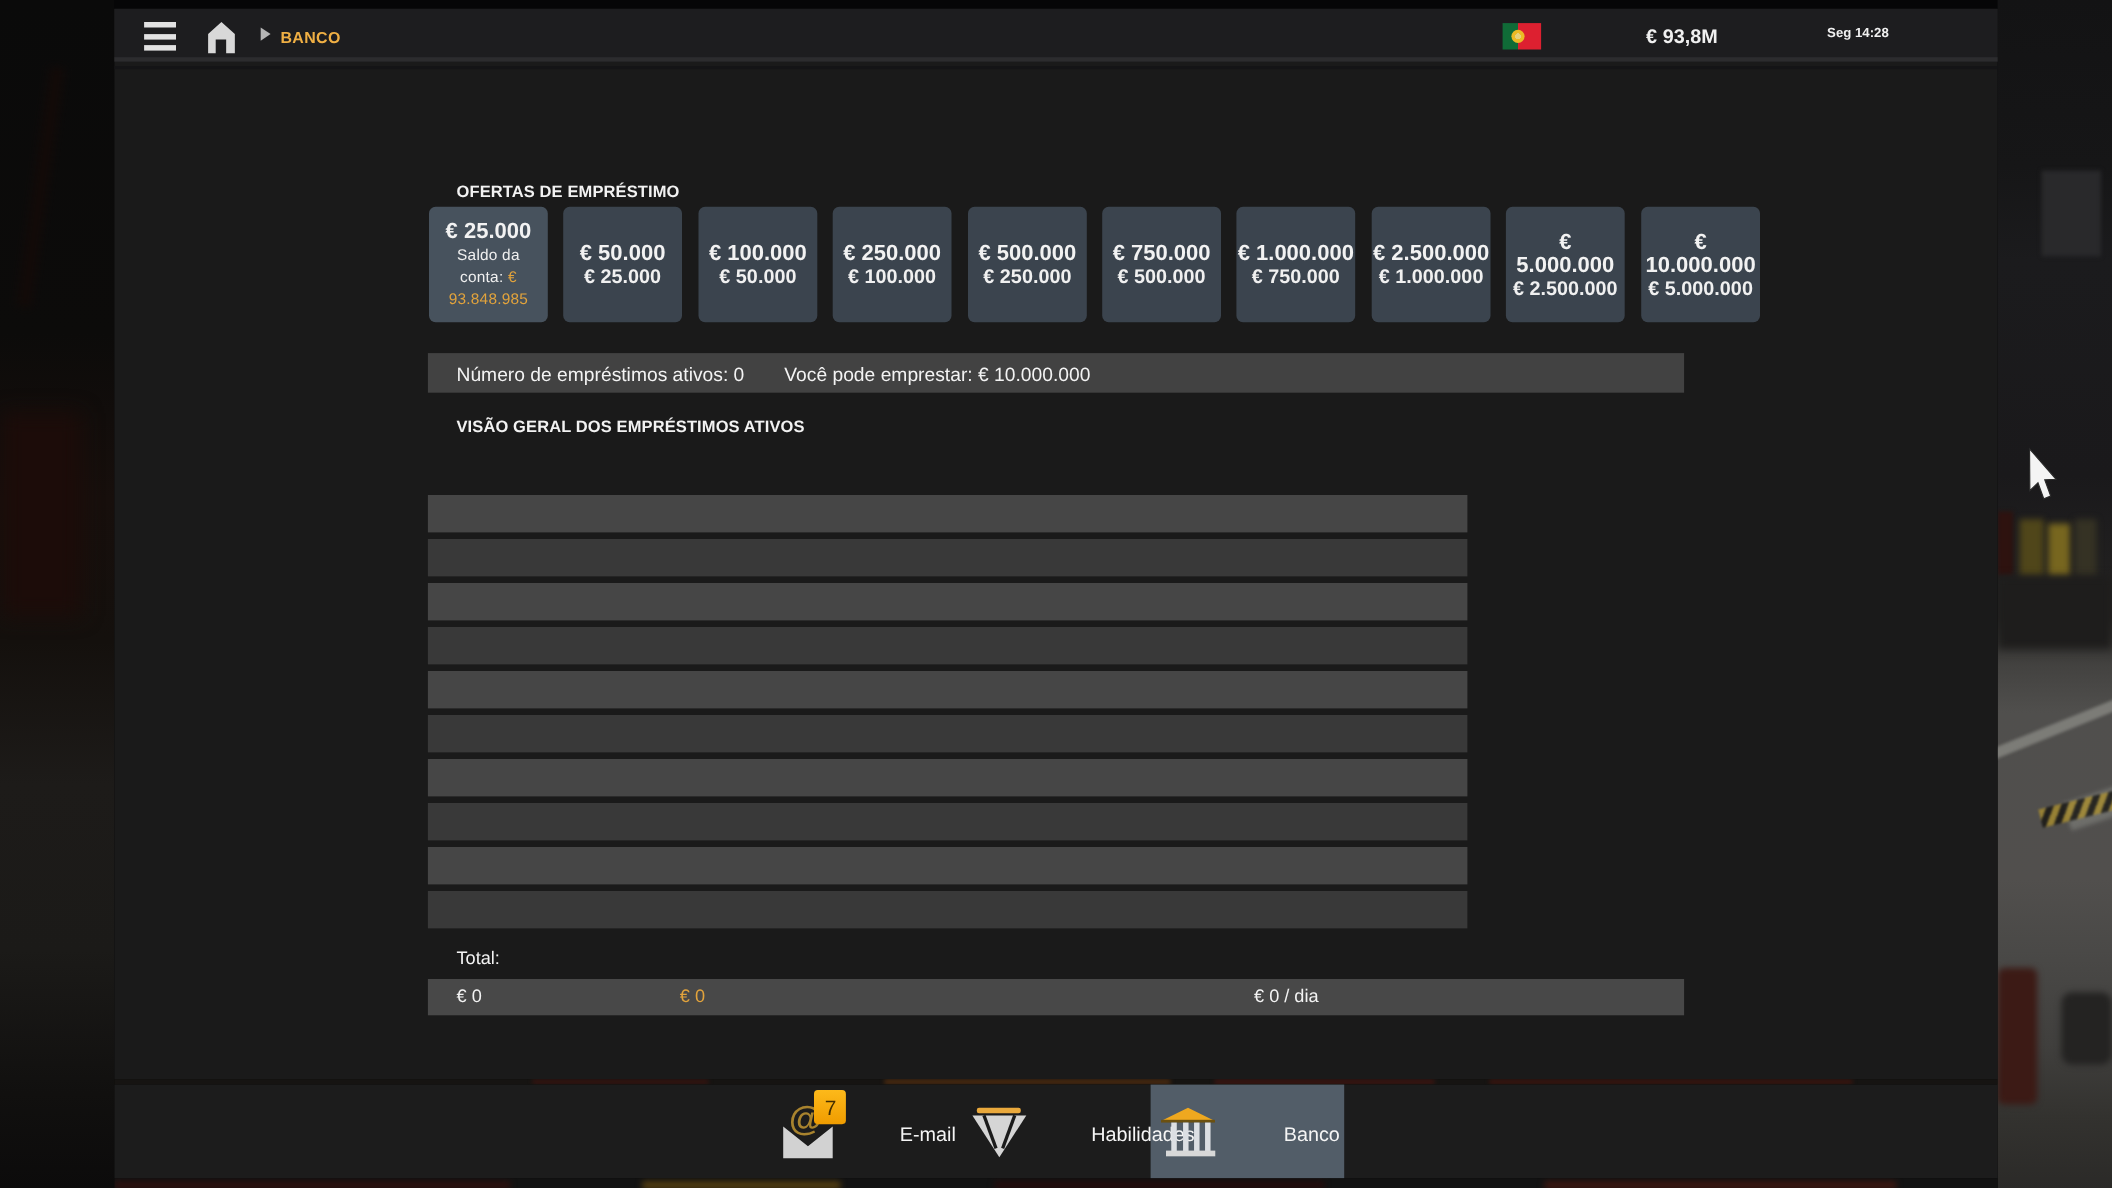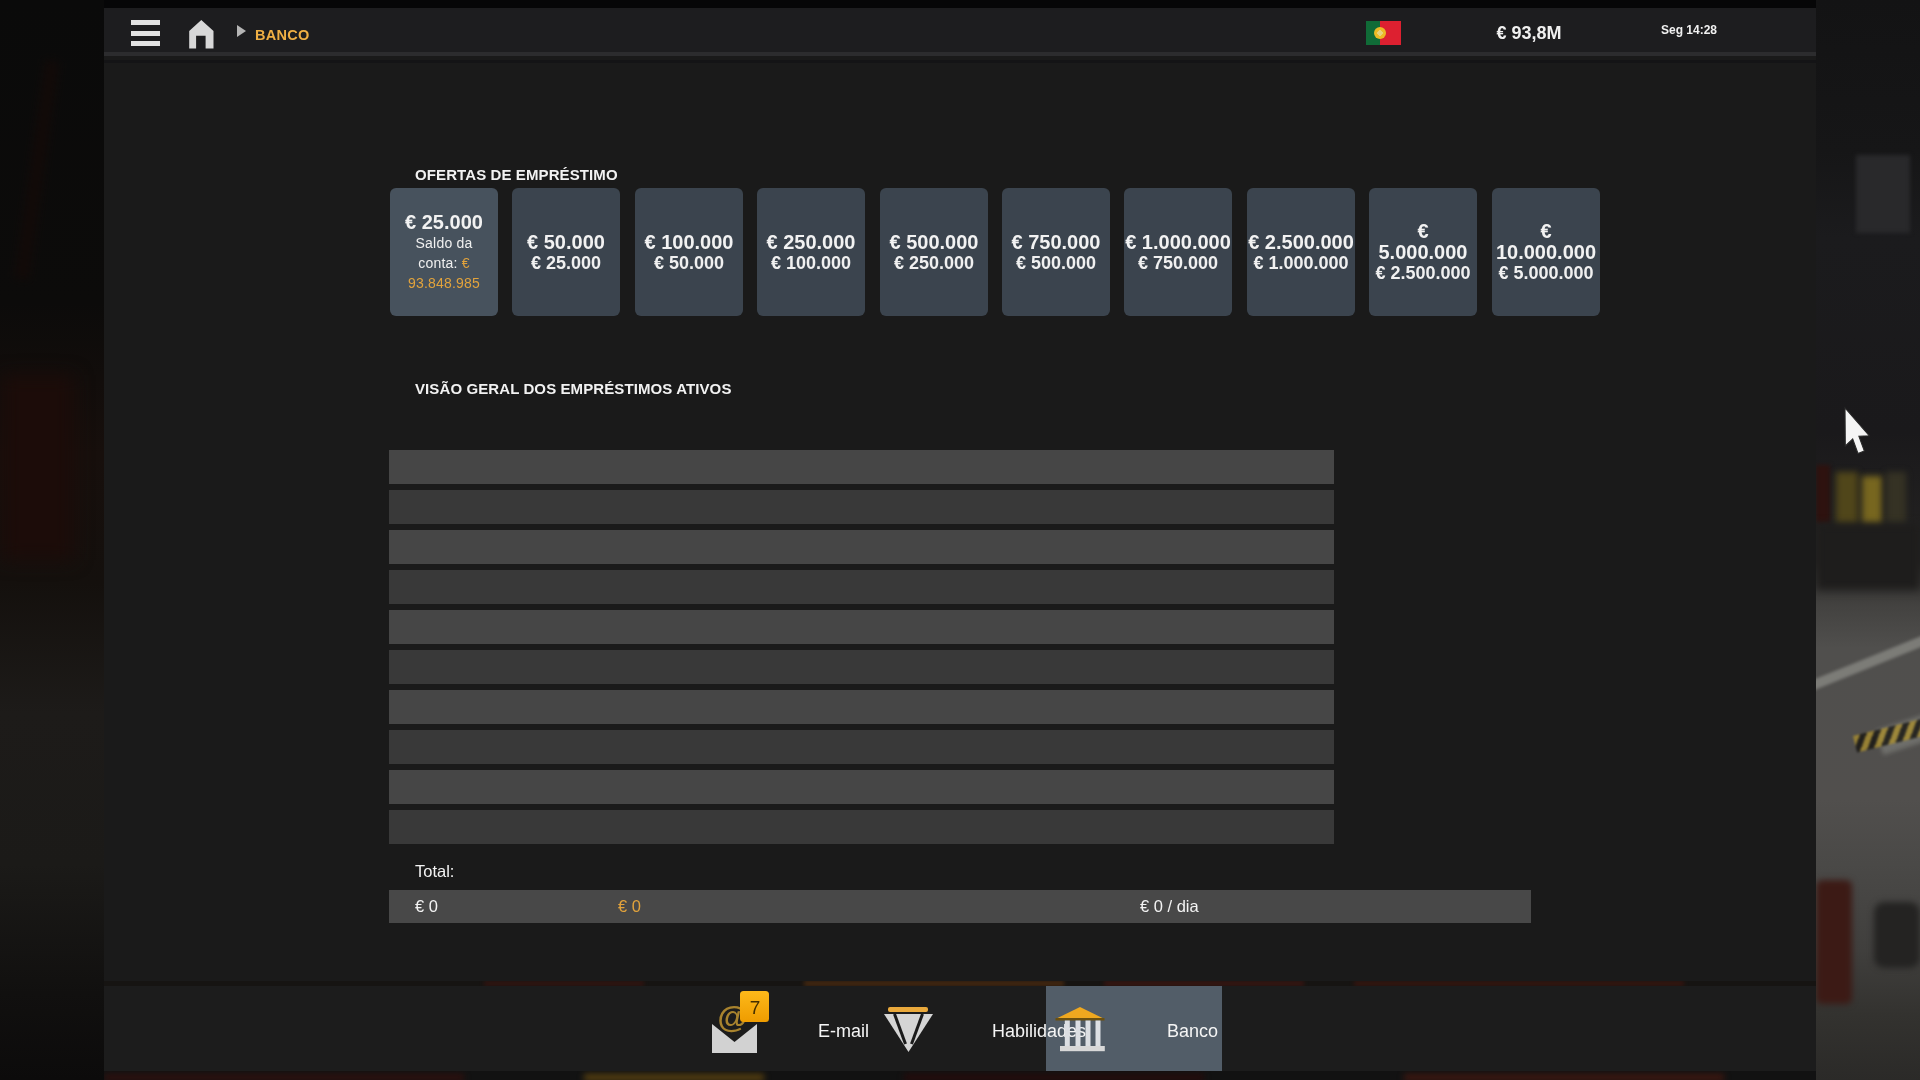--- a/index.html
+++ b/index.html
@@ -58,21 +58,21 @@
 #money { position:absolute; left:1365px; top:15px; width:120px; text-align:center; font-size:18px; font-weight:bold; color:#f0f0f0; }
 #clock { position:absolute; left:1557px; top:15px; width:120px; text-align:left; font-size:12px; font-weight:bold; color:#f0f0f0; }
 
 
 .panel { position:absolute; background:#3a3a3a; color:#f3f3f3; }
 #saldo { left:389px; top:85px; width:1142px; height:54px; background:#3a3a3a; color:#f3f3f3;
   display:flex; align-items:center; justify-content:center; font-size:18px; font-weight:bold; letter-spacing:.3px; }
 .orange { color:#e2a33c !important; }
 .sect { position:absolute; left:415px; font-size:15px; font-weight:bold; letter-spacing:.1px; color:#f2f2f2; }
 
-.card { position:absolute; top:188px; width:108px; height:128px; border-radius:6px; background:#3b444e;
+.card { position:absolute; top:188px; width:108px; height:105px; border-radius:6px; background:#3b444e;
   display:flex; flex-direction:column; align-items:center; justify-content:center; text-align:center; color:#f2f2f2; }
 .card .big { font-size:20px; font-weight:bold; line-height:21px; white-space:nowrap; }
 .card .sml { font-size:18px; font-weight:bold; line-height:20px; color:#f0f0f0; }
 #card1 { background:#47525d; }
 #card1 .sml { font-size:14px; font-weight:normal; line-height:20px; letter-spacing:.2px; }
 
 #numbar { left:389px; top:321px; width:1142px; height:36px; background:#424242; font-size:17.5px; }
 #numbar span { position:absolute; top:9px; }
 #theader { left:389px; top:406px; width:1142px; height:37px; background:#3a3a3a; font-size:17px; }
 #theader span { position:absolute; top:9px; }
@@ -180,20 +180,24 @@
       <div class="big">€</div>
       <div class="big">5.000.000</div>
       <div class="sml">€ 2.500.000</div>
     </div>
   <div class="card" style="left:1492px">
       <div class="big">€</div>
       <div class="big">10.000.000</div>
       <div class="sml">€ 5.000.000</div>
     </div>
 
+  <div class="panel" id="numbar">
+    <span style="left:26px">Número de empréstimos ativos: 0</span>
+    <span style="left:324px">Você pode emprestar: € 10.000.000</span>
+  </div>
 
   <div class="sect" style="top:380px">VISÃO GERAL DOS EMPRÉSTIMOS ATIVOS</div>
 
 
   <div class="trow row-a" style="top:450px"></div>
   <div class="trow row-b" style="top:490px"></div>
   <div class="trow row-a" style="top:530px"></div>
   <div class="trow row-b" style="top:570px"></div>
   <div class="trow row-a" style="top:610px"></div>
   <div class="trow row-b" style="top:650px"></div>

